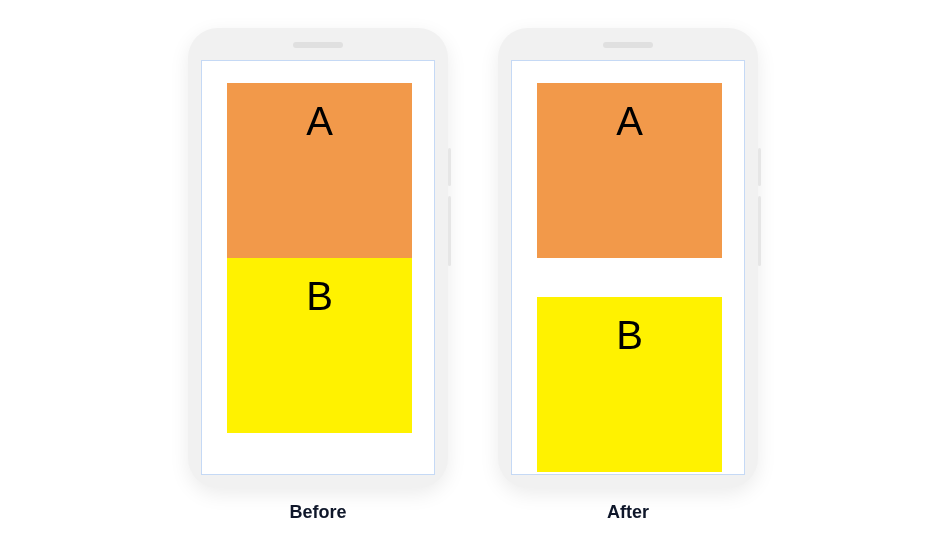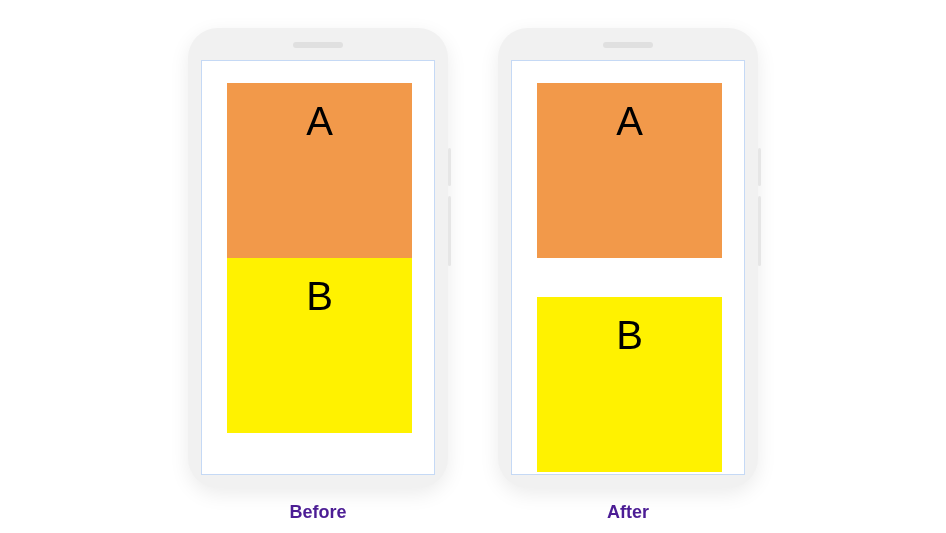--- a/index.html
+++ b/index.html
@@ -122,21 +122,21 @@
       left: 25px;
       top: 236px;
       width: 185px;
       height: 175px;
     }
     
     .caption {
       margin-top: 14px;
       font-size: 18px;
       font-weight: 700;
-      color: #4c1d95;
+      color: #0f172a;
     }
   </style>
 </head>
 <body>
 
 <div class="phone-container">
   <div class="phone">
     <div class="phone-speaker"></div>
     <div class="phone-button-right-1"></div>
     <div class="phone-button-right-2"></div>

